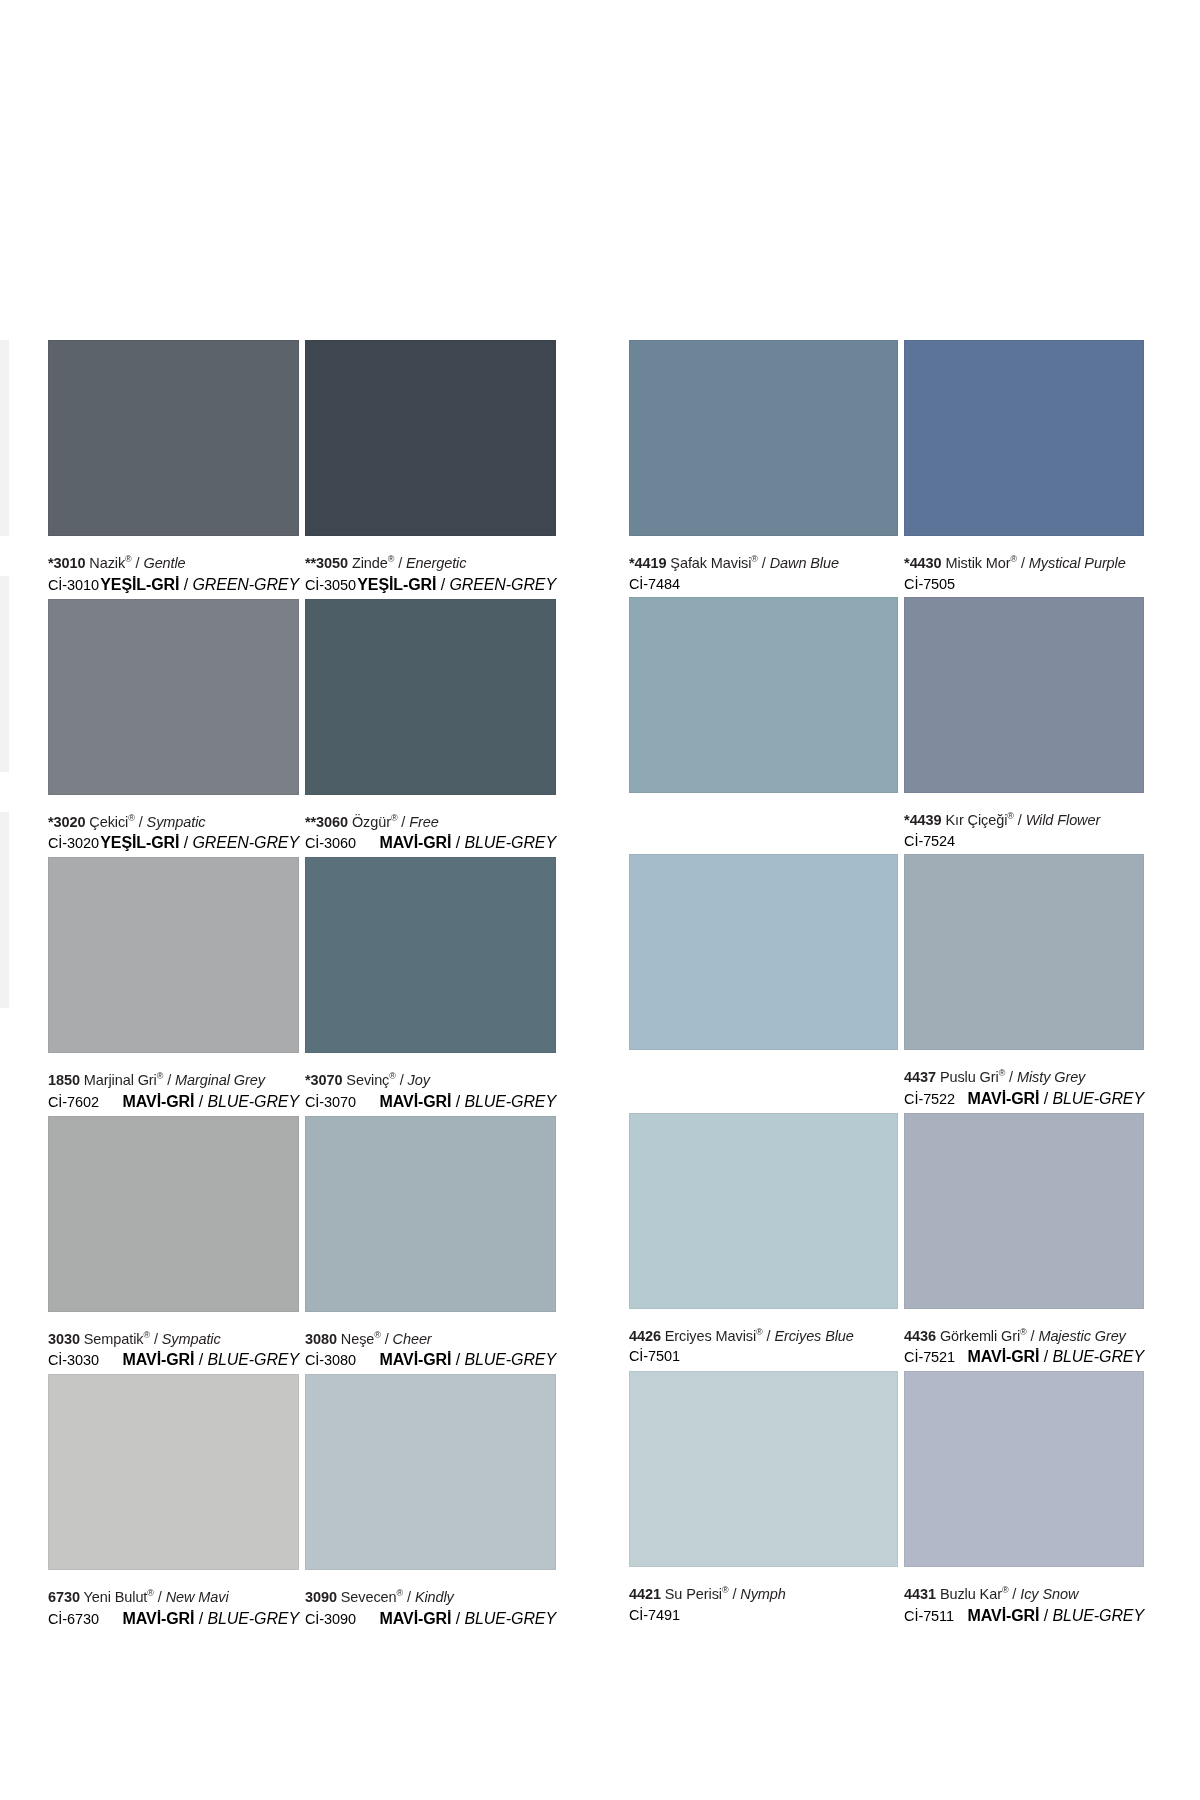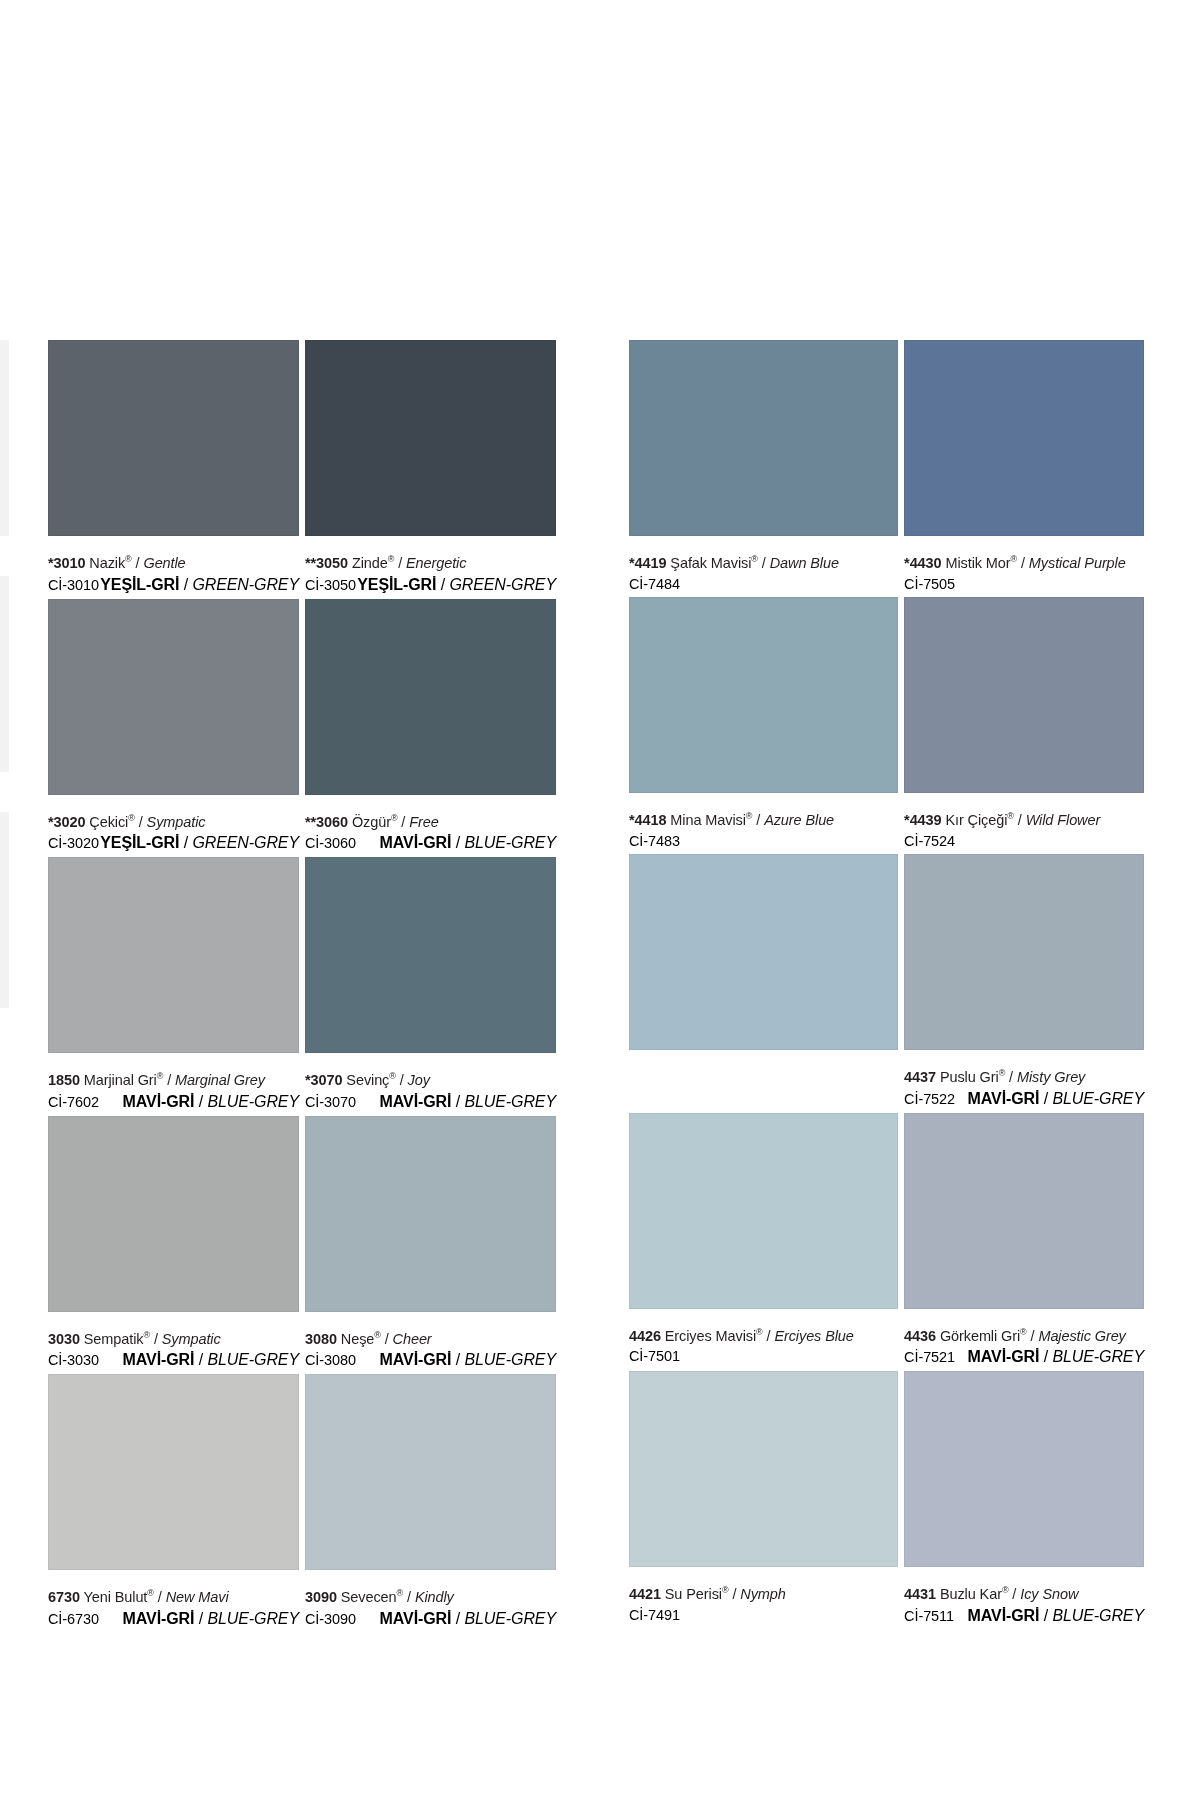--- a/index.html
+++ b/index.html
@@ -258,27 +258,20 @@
             <div class="line-meta">
               <span class="ci">Cİ-7505</span>
               <span class="family empty"><span class="fam-tr"></span><span></span><span class="fam-en"></span></span>
             </div>
           </div>
         </div>
       </div>
       <div class="swatch-row">
         <div class="cell col-a">
           <div class="chip" style="background: rgb(142, 168, 180);"></div>
-          <div class="caption">
-            <div class="line-name"><span class="code">*4418</span> <span class="tr-name">Mina Mavisi</span><span class="reg">®</span><span> / </span><span class="en-name">Azure Blue</span></div>
-            <div class="line-meta">
-              <span class="ci">Cİ-7483</span>
-              <span class="family empty"><span class="fam-tr"></span><span></span><span class="fam-en"></span></span>
-            </div>
-          </div>
         </div>
         <div class="cell col-b">
           <div class="chip" style="background: rgb(128, 139, 158);"></div>
           <div class="caption">
             <div class="line-name"><span class="code">*4439</span> <span class="tr-name">Kır Çiçeği</span><span class="reg">®</span><span> / </span><span class="en-name">Wild Flower</span></div>
             <div class="line-meta">
               <span class="ci">Cİ-7524</span>
               <span class="family empty"><span class="fam-tr"></span><span></span><span class="fam-en"></span></span>
             </div>
           </div>

